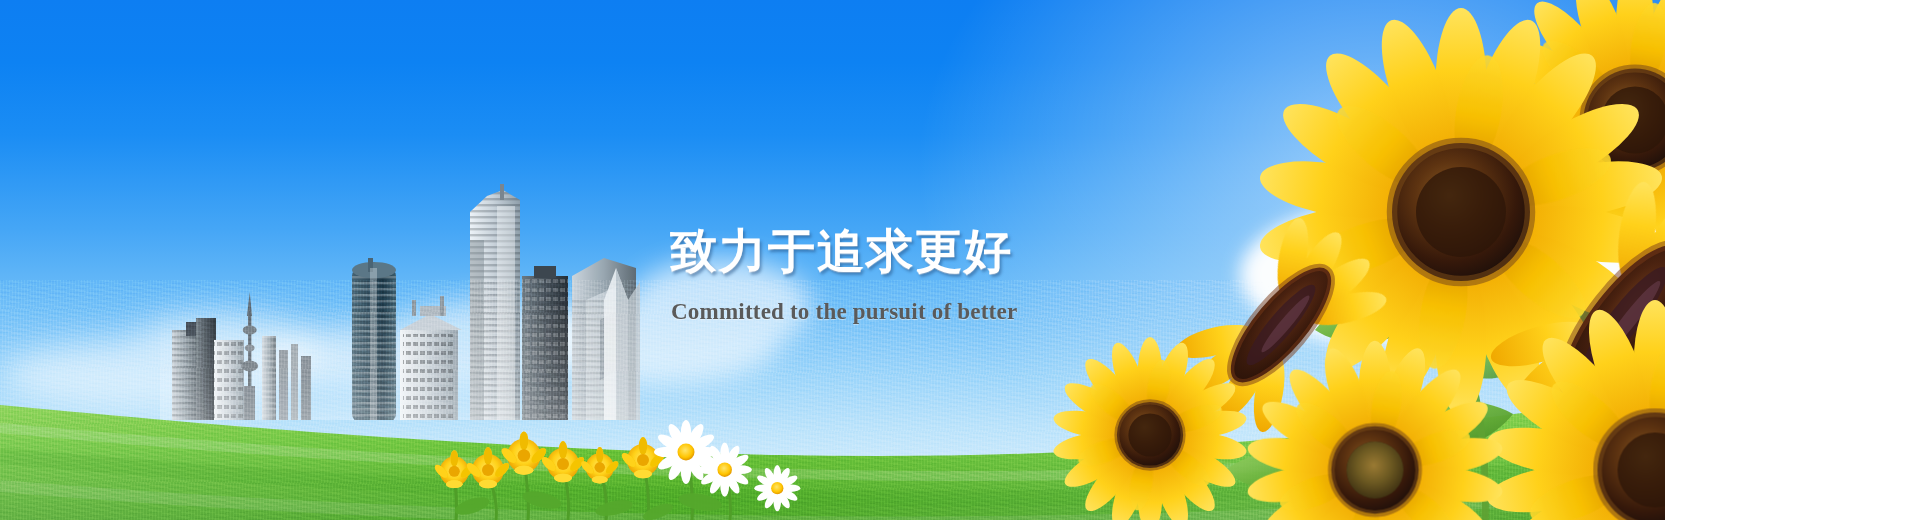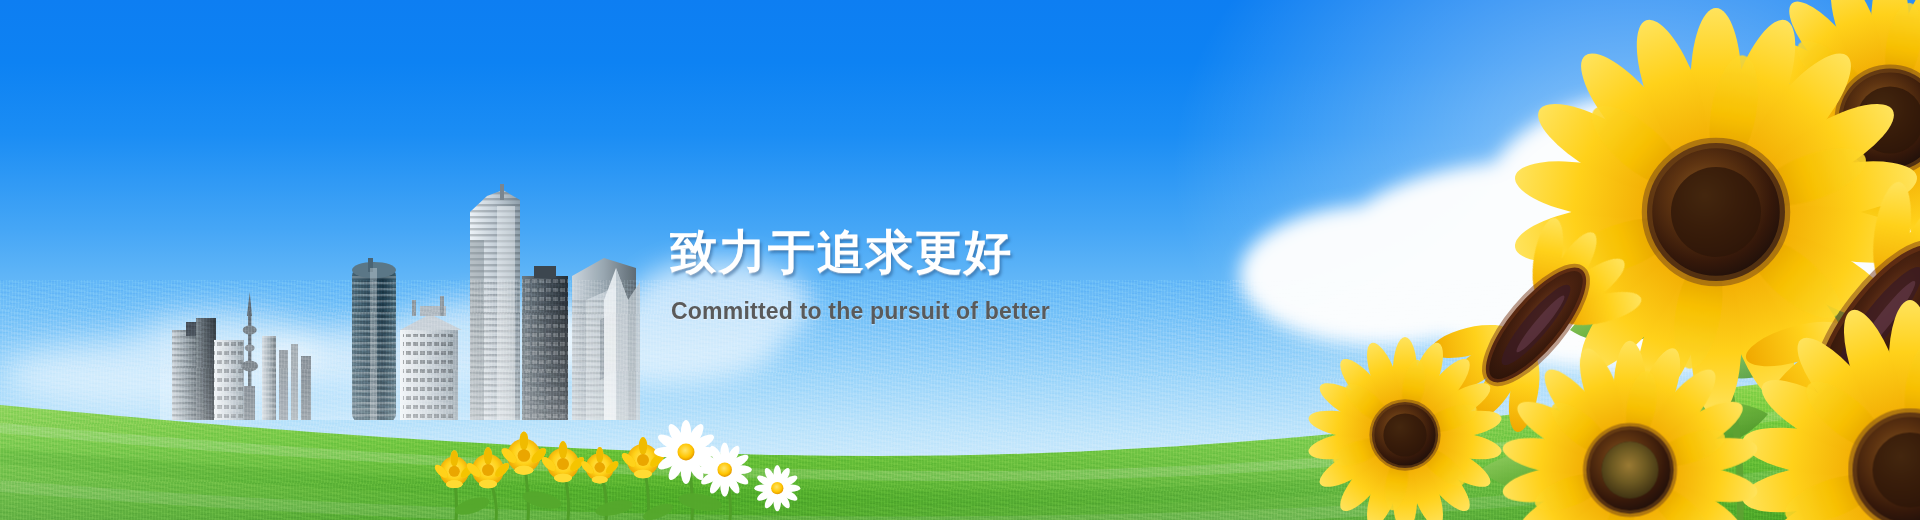--- a/index.html
+++ b/index.html
@@ -1,20 +1,20 @@
 <!DOCTYPE html>
 <html><head>
 <meta charset="utf-8">
 <style>
   html,body{margin:0;padding:0;background:#fff;}
   #banner{
     position:relative;
-    width:1920px;height:520px;
+    width:1665px;height:520px;
     overflow:hidden;
-    font-family:Liberation Sans, sans-serif;
+    font-family:Liberation Serif, serif;
   }
 
   
   .sky{
     position:absolute;inset:0;
     background:linear-gradient(to bottom,
        #0d7ef2 0%,
        #0d82f3 12%,
        #1b8df4 26%,
        #45a6f6 44%,

